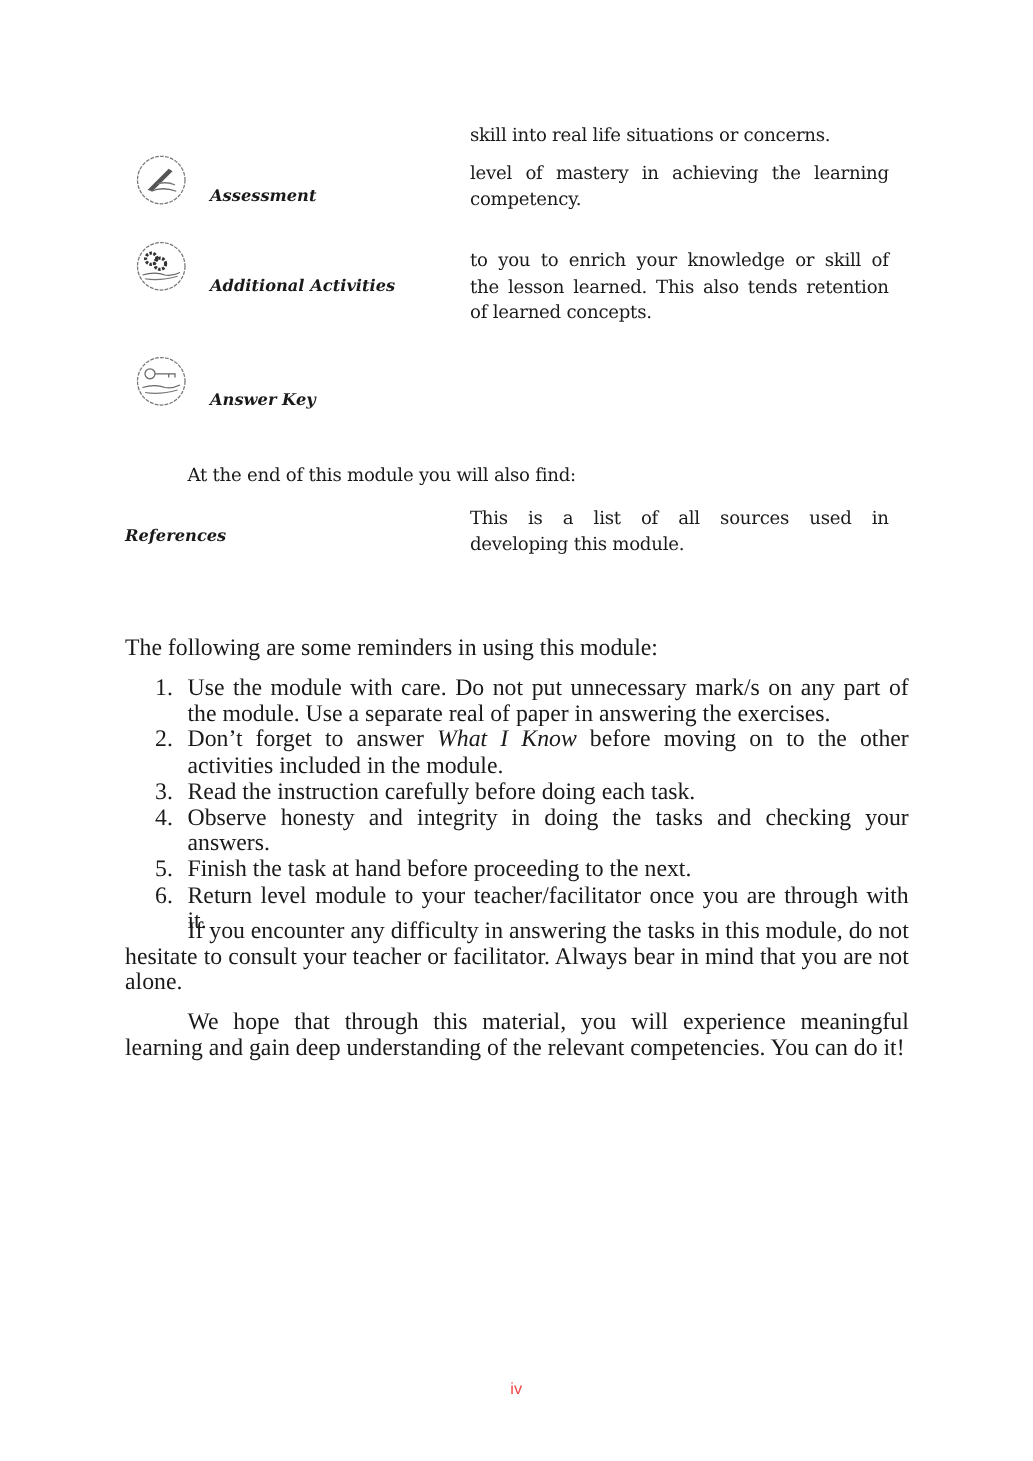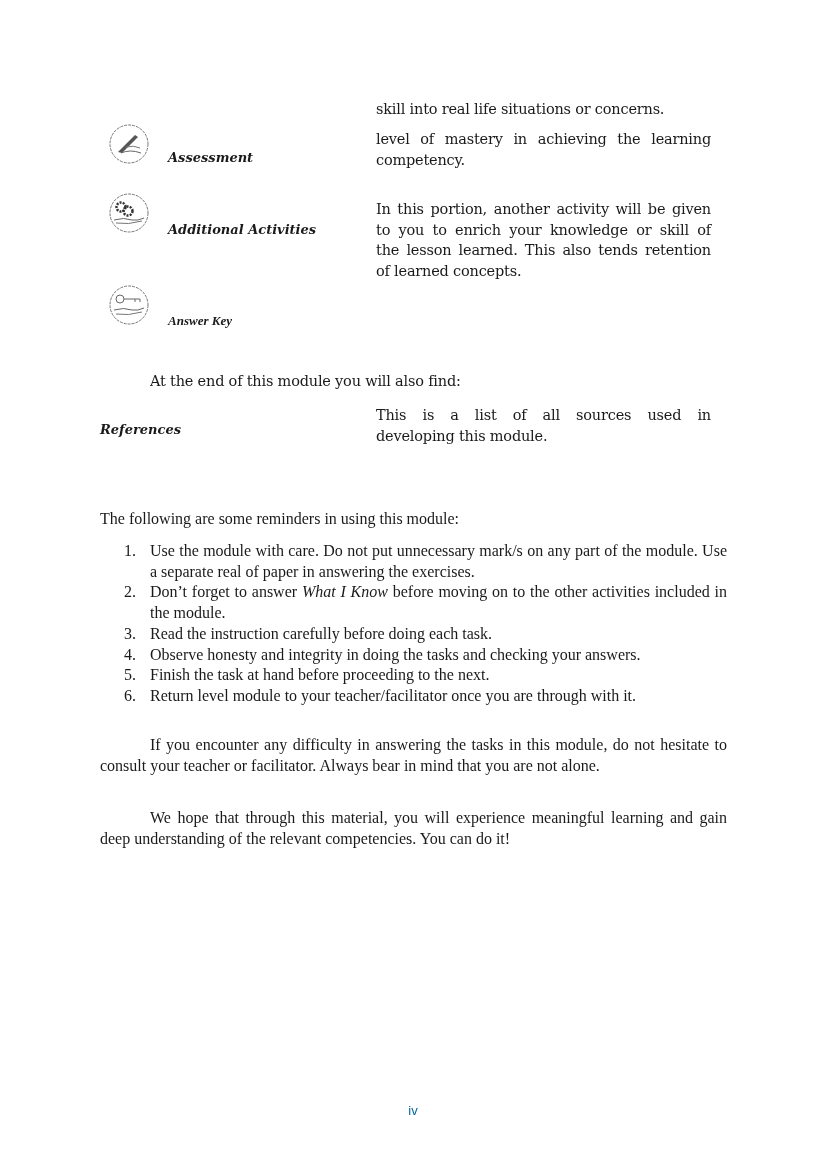--- a/index.html
+++ b/index.html
@@ -1,30 +1,30 @@
 <!DOCTYPE html>
 <html><head>
 <meta charset="utf-8">
 <style>
   html, body { margin:0; padding:0; background:#ffffff; }
   body { width:826px; height:1169px; position:relative; overflow:hidden;
          font-family:"DejaVu Serif", serif; color:#1a1a1a; }
   .serif { font-family:"DejaVu Serif", serif; font-size:14.5px; line-height:20.5px; letter-spacing:-0.2px; }
-  .plain { font-family:"Liberation Serif", serif; font-size:16px; line-height:20.7px; }
+  .plain { font-family:"Liberation Serif", serif; font-size:19px; line-height:20.7px; }
   .row { position:absolute; left:100px; width:627px; }
   .icon { position:absolute; left:8px; width:42px; height:42px; }
   .label { position:absolute; left:68px; font-weight:bold; font-style:italic; font-size:13px;margin-top:16px; }
   .desc { position:absolute; left:276px; width:335px; text-align:justify; }
   .desc::after { content:""; display:inline-block; width:100%; }
   .para { position:absolute; left:100px; width:627px; text-align:justify; }
   ol { margin:0; padding:0; list-style:none; }
   ol li { position:relative; padding-left:50px; text-align:justify; }
   ol li .num { position:absolute; left:24px; }
   .pageno { position:absolute; left:0; width:826px; top:1103px; text-align:center;
-            font-family:"Liberation Sans", sans-serif; font-size:13px; color:#0369a1; }
+            font-family:"Liberation Sans", sans-serif; font-size:13px; color:#ef4444; }
   .just-full { text-align:justify; text-align-last:justify; }
 </style>
 </head>
 <body>
 
 <div class="serif" style="position:absolute; left:376px; top:99px;">skill into real life situations or concerns.</div>
 
 <div class="row" style="top:120px; height:70px;">
   <svg class="icon" style="top:3px;" viewBox="0 0 42 42">
     <circle cx="21" cy="21" r="19" fill="none" stroke="#777" stroke-width="1" stroke-dasharray="3 1"></circle>
@@ -42,36 +42,35 @@
 <div class="row" style="top:191px; height:90px;">
   <svg class="icon" style="top:1px;" viewBox="0 0 42 42">
     <circle cx="21" cy="21" r="19" fill="none" stroke="#777" stroke-width="1" stroke-dasharray="3 1"></circle>
     <circle cx="13" cy="15" r="4.5" fill="none" stroke="#333" stroke-width="2.5" stroke-dasharray="2 1.2"></circle>
     <circle cx="20" cy="19" r="4.5" fill="none" stroke="#333" stroke-width="2.5" stroke-dasharray="2 1.2"></circle>
     <path d="M6 28 Q16 25 24 28 Q30 29 36 26" fill="none" stroke="#666" stroke-width="1"></path>
     <path d="M8 31 Q20 33 34 29" fill="none" stroke="#777" stroke-width="1"></path>
   </svg>
   <div class="label" style="top:15px;">Additional Activities</div>
   <div class="desc serif" style="top:8px;">
-    <div class="just-full">In this portion, another activity will be given</div>
     <div class="just-full">to you to enrich your knowledge or skill of</div>
     <div class="just-full">the lesson learned. This also tends retention</div>
     <div>of learned concepts.</div>
   </div>
 </div>
 
 <div class="row" style="top:282px; height:50px;">
   <svg class="icon" style="top:2px;" viewBox="0 0 42 42">
     <circle cx="21" cy="21" r="19" fill="none" stroke="#777" stroke-width="1" stroke-dasharray="3 1"></circle>
     <circle cx="12" cy="15" r="4" fill="none" stroke="#666" stroke-width="1"></circle>
     <path d="M16 15 L32 15 L32 18 M27 15 L27 18" fill="none" stroke="#666" stroke-width="1"></path>
     <path d="M6 26 Q16 23 24 26 Q30 27 36 24" fill="none" stroke="#666" stroke-width="1"></path>
     <path d="M8 30 Q20 32 34 28" fill="none" stroke="#777" stroke-width="1"></path>
   </svg>
-  <div class="label" style="top:15px;font-family:Liberation Serif, serif;">Answer Key</div>
+  <div class="label" style="top:15px;">Answer Key</div>
 </div>
 
 <div class="serif" style="position:absolute; left:150px; top:371px;">At the end of this module you will also find:</div>
 
 <div class="row" style="top:405px; height:50px;">
   <div class="label" style="left:0; top:1px;">References</div>
   <div class="desc serif" style="top:0;">
     <div class="just-full">This is a list of all sources used in</div>
     <div>developing this module.</div>
   </div>

